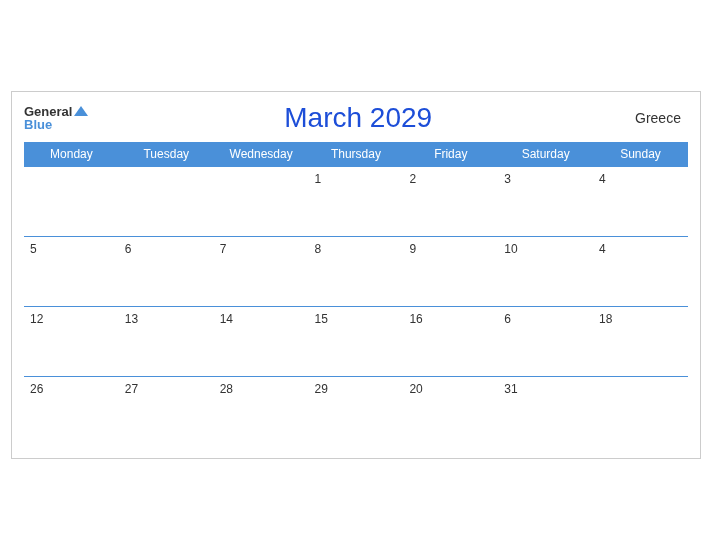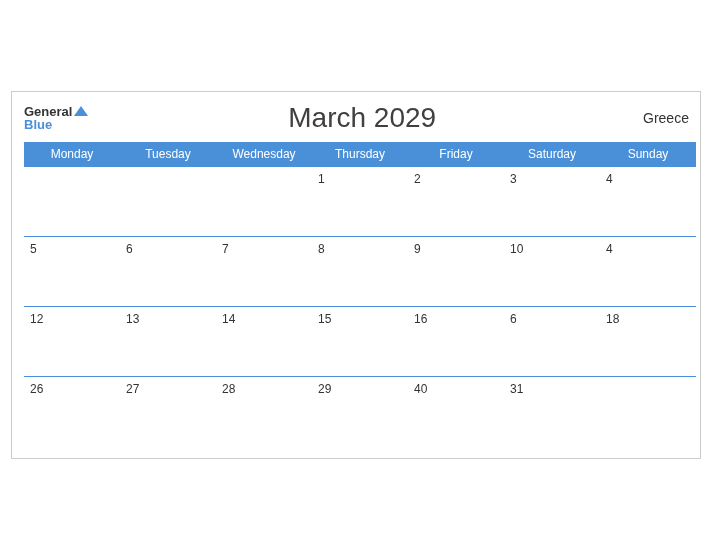--- a/index.html
+++ b/index.html
@@ -10,21 +10,21 @@
       justify-content: center;
       align-items: center;
       width: 712px;
       height: 550px;
       overflow: hidden;
     }
     .calendar-wrapper {
       width: 690px;
       background: #fff;
       border: 1px solid #ccc;
-      padding: 10px 4px 12px 12px;
+      padding: 10px 12px 12px 12px;
     }
     .calendar-header {
       display: flex;
       align-items: center;
       justify-content: space-between;
       margin-bottom: 8px;
       position: relative;
     }
     .logo {
       display: flex;
@@ -51,21 +51,21 @@
       margin-left: 2px;
       vertical-align: middle;
     }
     .logo-row {
       display: flex;
       align-items: center;
     }
     .calendar-title {
       font-size: 28px;
       font-weight: normal;
-      color: #404040;
+      color: #1d4ed8;
       text-align: center;
       flex: 1;
     }
     .calendar-country {
       font-size: 14px;
       color: #333;
       text-align: center;
       min-width: 60px;
     }
     .calendar-grid {
@@ -209,21 +209,21 @@
           <td>
             <span class="day-number">27</span>
           </td>
           <td>
             <span class="day-number">28</span>
           </td>
           <td>
             <span class="day-number">29</span>
           </td>
           <td>
-            <span class="day-number">40</span>
+            <span class="day-number">20</span>
           </td>
           <td>
             <span class="day-number">31</span>
           </td>
           <td class="empty-cell"></td>
         </tr>
       </tbody>
   </table>
 </div>
 

